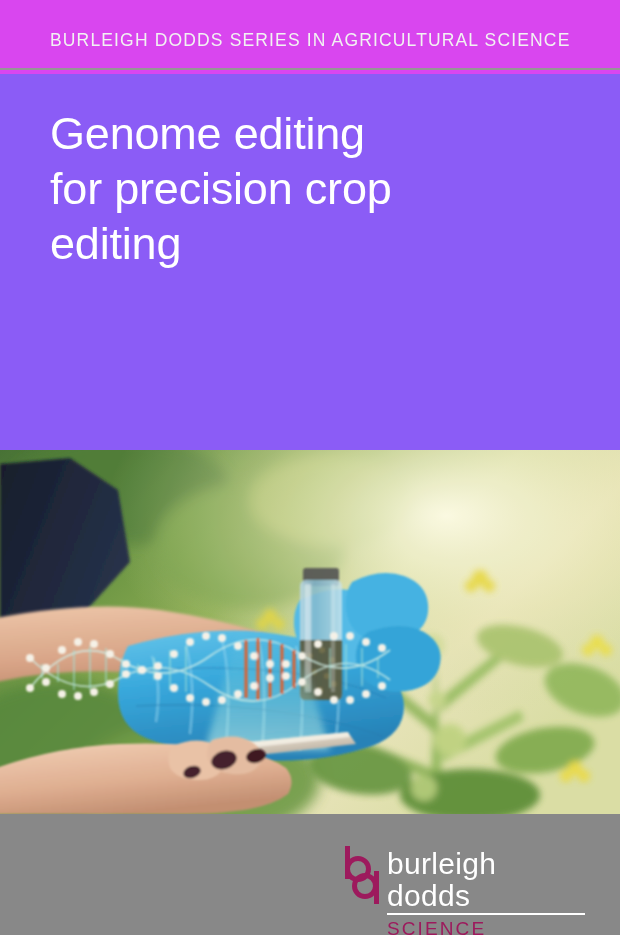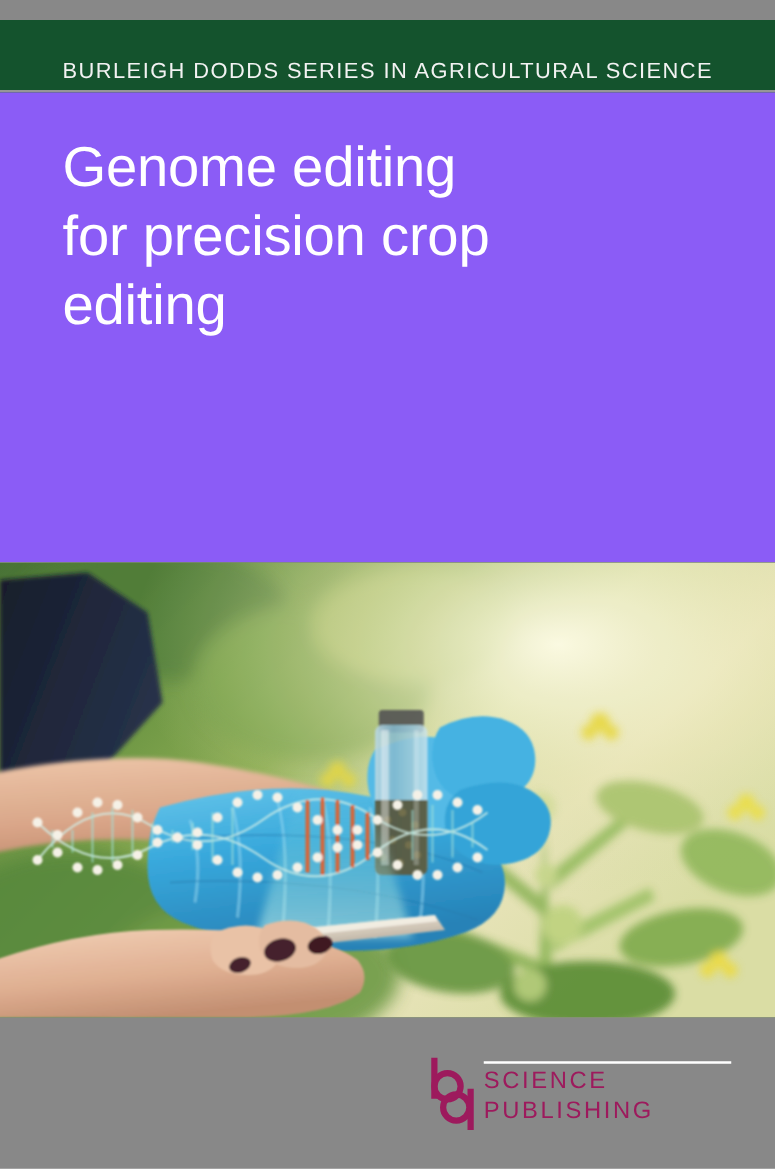--- a/index.html
+++ b/index.html
@@ -16,24 +16,24 @@
     width: 620px;
     height: 935px;
     overflow: hidden;
     background: #888888;
   }
 
   
   .series-banner {
     position: absolute;
     left: 0;
-    top: 16px;
-    width: 620px;
-    height: 62px;
-    background: #14532d;
+    top: 0;
+    width: 620px;
+    height: 74px;
+    background: #d946ef;
     box-sizing: border-box;
   }
   .series-banner .rule {
     position: absolute;
     left: 0;
     bottom: 4px;
     width: 620px;
     height: 2px;
     background: #969696;
   }
@@ -448,20 +448,21 @@
 
           <rect x="2" y="0" width="5" height="33" fill="#9d1a5d"></rect>
           <circle cx="15" cy="23" r="10.5" fill="none" stroke="#9d1a5d" stroke-width="5"></circle>
 
           <circle cx="22" cy="40" r="10.5" fill="none" stroke="#9d1a5d" stroke-width="5"></circle>
           <rect x="31" y="25" width="5" height="33" fill="#9d1a5d"></rect>
         </svg>
       </div>
 
       <div class="logo-wordmark">
+        <span class="logo-name">burleigh dodds</span>
         <span class="logo-underline"></span>
         <span class="logo-tagline">SCIENCE PUBLISHING</span>
       </div>
 
     </div>
   </div>
 
 </div>
 
 </body></html>

